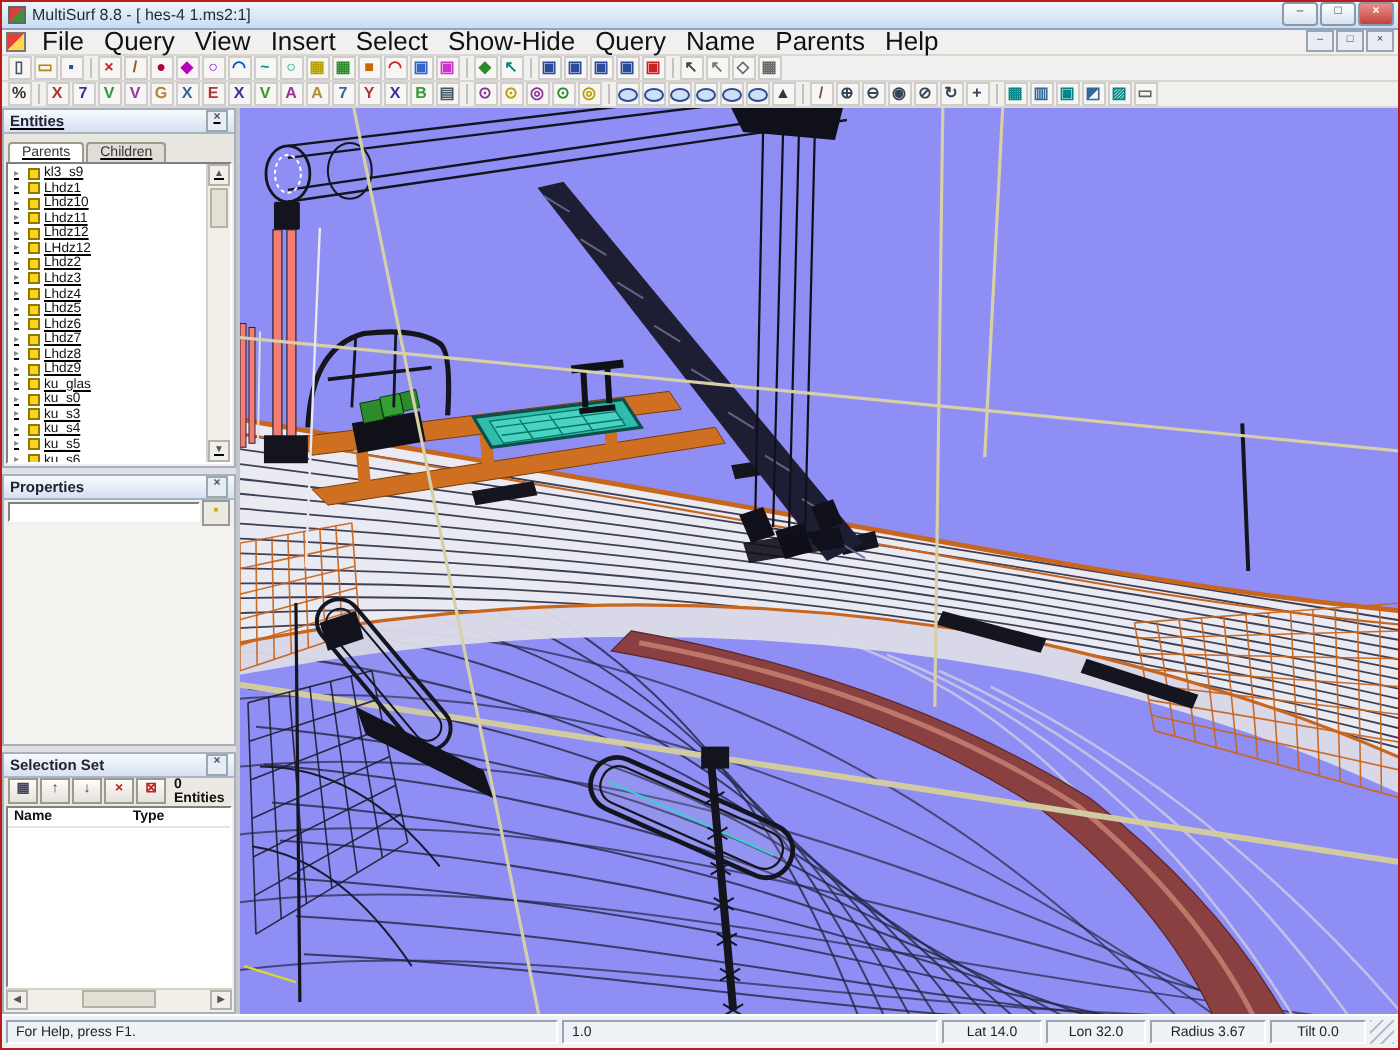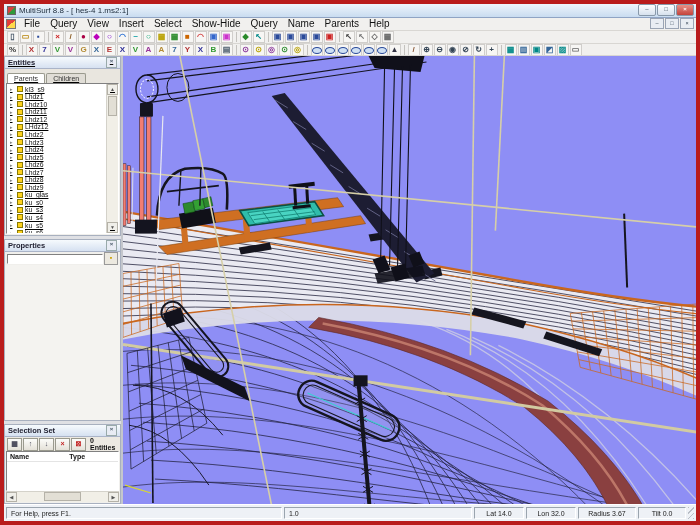--- a/index.html
+++ b/index.html
@@ -1,28 +1,28 @@
 <!DOCTYPE html>
 <html><head>
 <meta charset="utf-8">
 <style>
   html,body{margin:0;padding:0;}
   body{width:700px;height:525px;font-family:"Liberation Sans",sans-serif;background:#d4d0c8;overflow:hidden;}
-  .app{width:700px;height:525px;display:flex;flex-direction:column;border:4px solid #b91c1c;box-sizing:border-box;}
+  .app{width:700px;height:525px;display:flex;flex-direction:column;border:1px solid #b91c1c;box-sizing:border-box;}
   
   .titlebar{height:14px;background:linear-gradient(#eef5fc,#c9dcf0);border-bottom:1px solid #8fa4c4;display:flex;align-items:center;padding:0 2px;box-sizing:border-box;}
   .app-icon{width:9px;height:9px;margin:0 3px 0 1px;background:linear-gradient(135deg,#d84040 45%,#2f9a3a 55%);border:1px solid #666;box-sizing:border-box;}
   .title{font-size:8px;color:#1a2a3a;flex:1;white-space:nowrap;}
   .winbtns{display:flex;gap:1px;}
   .wb{width:16px;height:10px;border:1px solid #8899aa;background:linear-gradient(#fdfeff,#d7e2ee);font-size:6px;line-height:9px;text-align:center;color:#345;border-radius:2px;}
   .wb.close{background:linear-gradient(#e88f86,#c3443c);color:#fff;font-weight:bold;}
   
   .menubar{height:13px;background:#f1f0ee;border-bottom:1px solid #d9d7d3;display:flex;align-items:center;padding:0 2px;box-sizing:border-box;}
   .mdi-doc-icon{width:8px;height:8px;background:linear-gradient(135deg,#e3403a 50%,#ffd94a 50%);border:1px solid #777;margin-right:3px;}
-  .menu-item{font-size:10px;color:#111;padding:0 5px;line-height:12px;text-align:right;}
+  .menu-item{font-size:13px;color:#111;padding:0 5px;line-height:12px;text-align:right;}
   .mdibtns{margin-left:auto;display:flex;gap:1px;}
   .mb{width:12px;height:9px;border:1px solid #9aa4b4;background:#e9edf3;font-size:5.5px;line-height:8px;text-align:center;color:#345;}
   
   .toolbar{height:13px;background:#f1f0ee;border-bottom:1px solid #d8d6d2;display:flex;align-items:center;padding:0 2px;box-sizing:border-box;overflow:hidden;}
   .tbi{width:12px;height:12px;box-sizing:border-box;border:1px solid #d0cecb;background:#f7f6f4;font-size:8px;line-height:10px;text-align:center;font-weight:bold;margin:0 0.5px;flex:none;}
   .tbi .ov{display:block;width:8px;height:5px;border:1px solid #2a4a9a;border-radius:50%;margin:2px auto 0;background:#cfe0f4;}
   .tbsep{width:1px;height:10px;background:#c4c2be;margin:0 2.5px;flex:none;}
   
   .main{height:455px;display:flex;background:#d9dadf;}
   .dock{width:117px;display:flex;flex-direction:column;background:#dfe0e4;box-sizing:border-box;}
@@ -321,21 +321,21 @@
           <div class="vscroll">
             <div class="sarrow">▲</div>
             <div class="sthumb"></div>
             <div class="strack"></div>
             <div class="sarrow">▼</div>
           </div>
         </div>
       </div>
       <div class="gap"></div>
 
-      <div class="panel" style="height:182px;">
+      <div class="panel" style="height:136px;">
         <div class="panel-title">
           <span class="ttl">Properties</span>
           <span class="pclose">×</span>
         </div>
         <div class="proprow">
           <span class="pfield"></span>
           <span class="pbtn">▪</span>
         </div>
         <div class="propbody"></div>
       </div>

